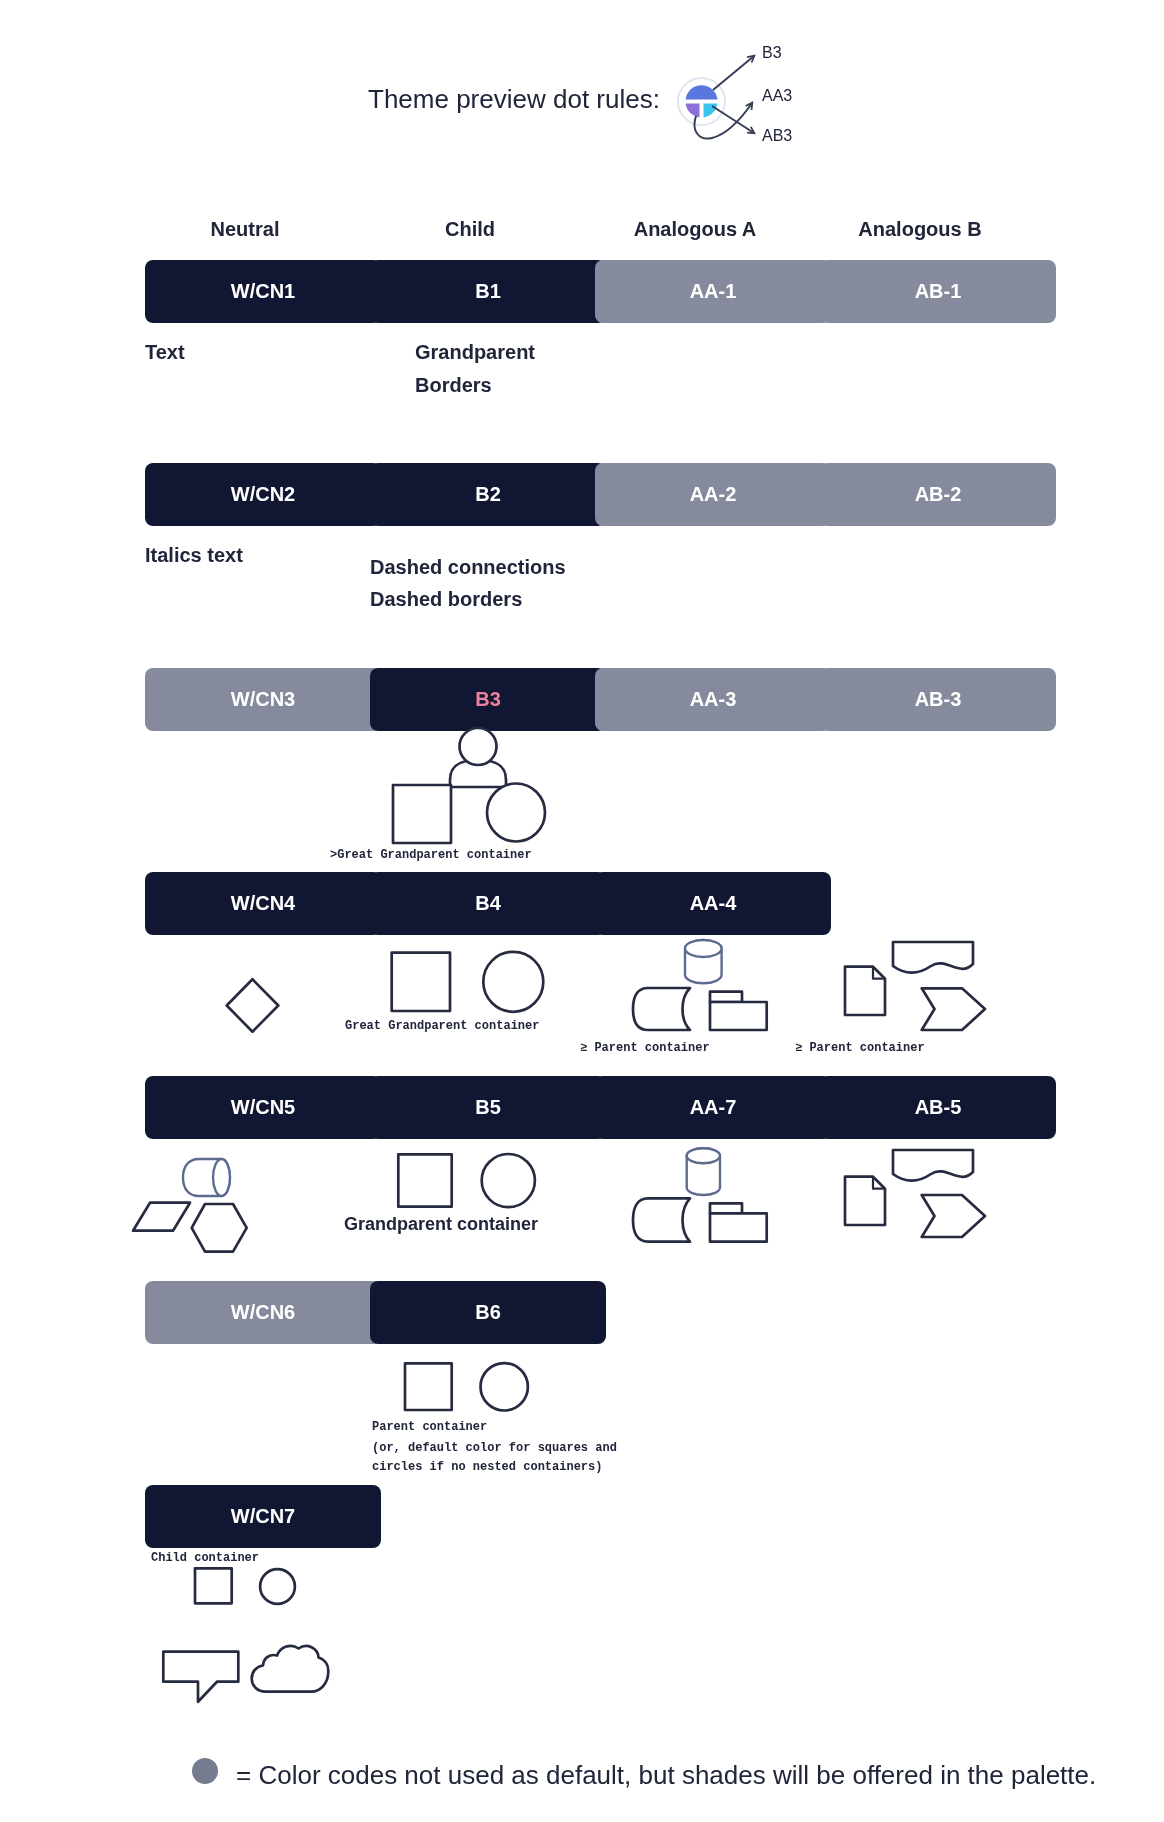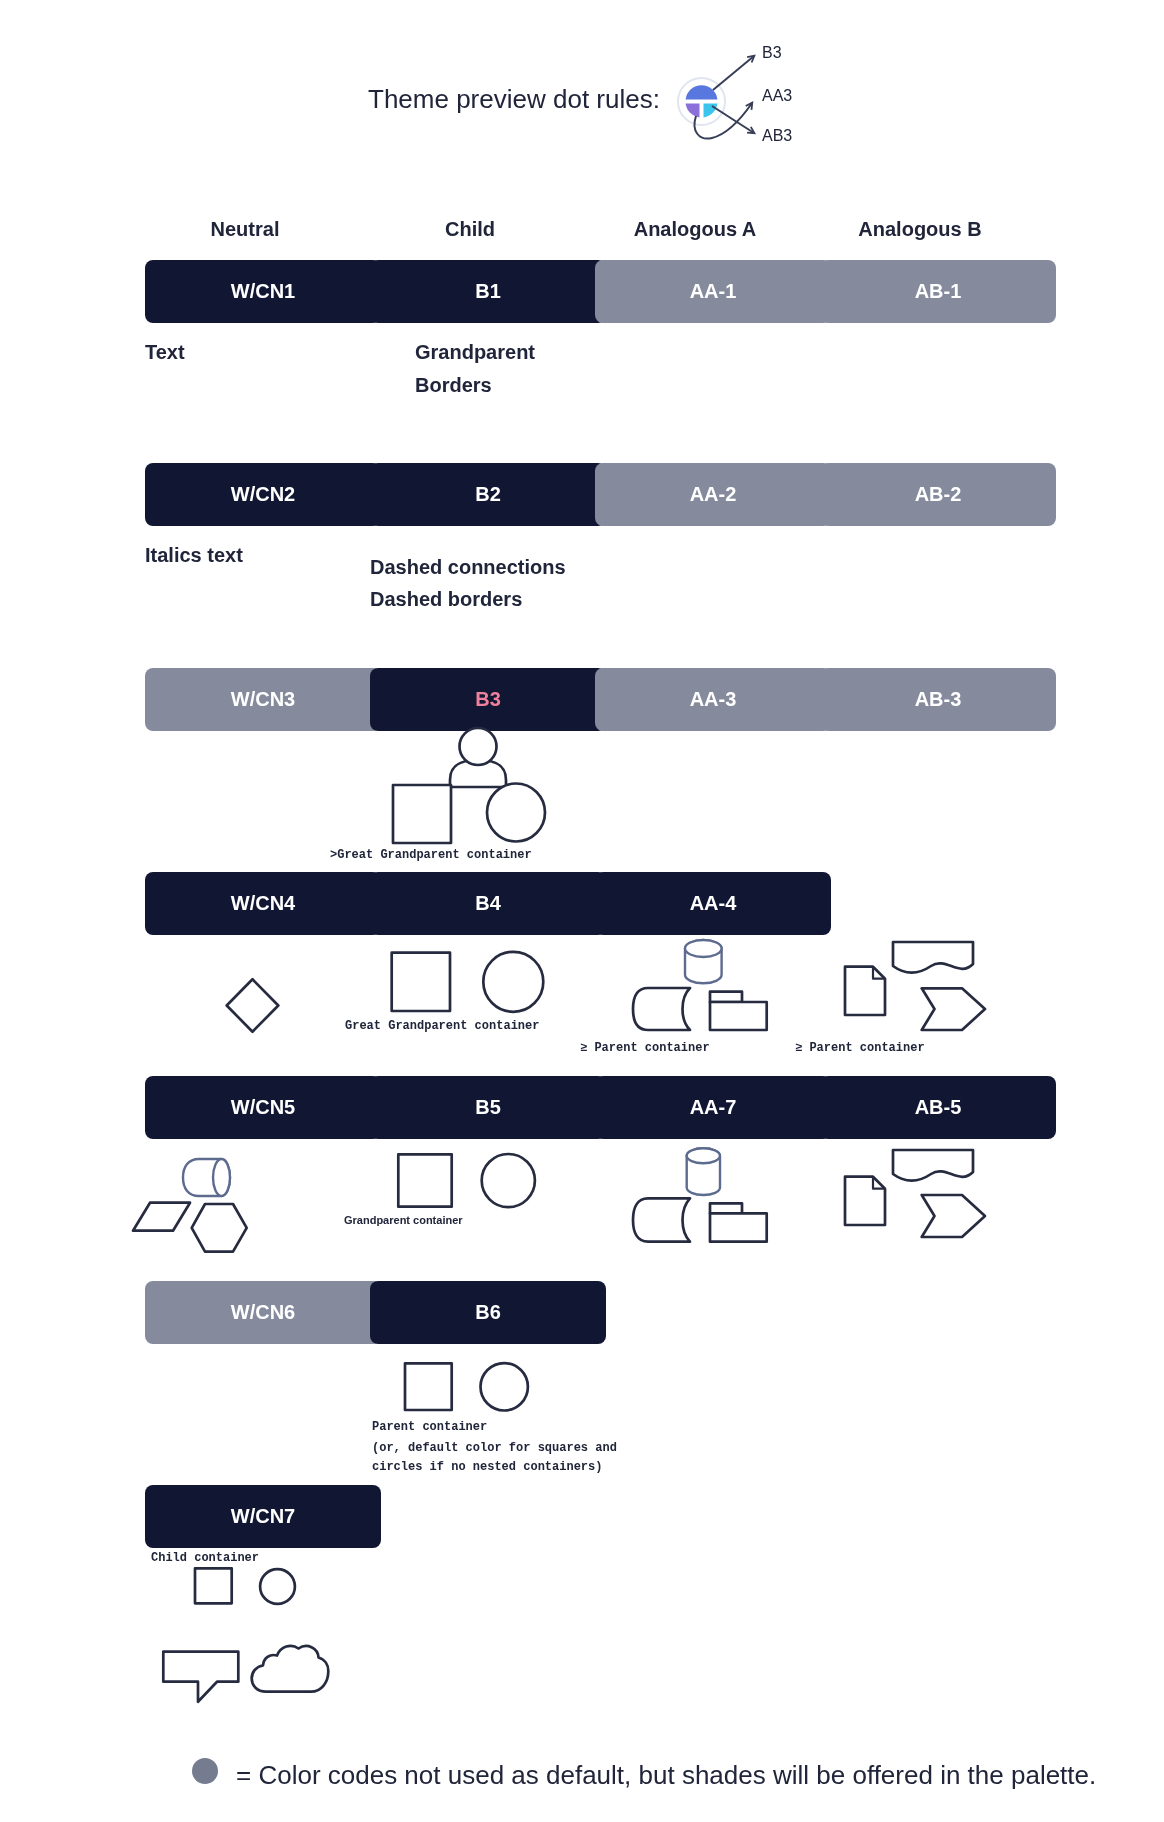--- a/index.html
+++ b/index.html
@@ -9,21 +9,21 @@
   .title{position:absolute;font-size:26px;font-weight:400;color:var(--ink,#20253a);white-space:nowrap;}
   .dlabel{position:absolute;font-size:16px;font-weight:400;color:var(--ink,#20253a);white-space:nowrap;}
   .hdr{position:absolute;width:200px;text-align:center;font-size:20px;font-weight:700;color:var(--ink,#20253a);}
   .sw{position:absolute;width:236px;height:63px;border-radius:8px;display:flex;align-items:center;
       justify-content:center;font-size:20px;font-weight:700;color:#ffffff;}
   .sw.dark{background:var(--dark,#111732);}
   .sw.gray{background:var(--gray,#858b9d);}
   .sw.pinktext{color:var(--pink,#f0809c);}
   .cap{position:absolute;font-weight:700;color:var(--ink,#20253a);white-space:nowrap;}
   .c20{font-size:20px;}
-  .c16{font-size:11px;}
+  .c16{font-size:18px;}
   .c15{font-size:12px;font-family:Liberation Mono, monospace;}
   .center{white-space:normal;}
   .fdot{position:absolute;width:26px;height:26px;border-radius:50%;background:var(--footer_dot,#757c8f);}
   .footer-note{position:absolute;left:236px;top:1760px;font-size:26px;font-weight:400;color:var(--ink,#20253a);white-space:nowrap;}
   .shape{fill:#fff;stroke:var(--stroke,#262b40);stroke-width:2.7;stroke-linejoin:round;}
   .cylshape{fill:#fff;stroke:var(--cyl,#5d6b8f);stroke-width:2.4;}
   .fold{fill:none;stroke:var(--stroke,#262b40);stroke-width:2.2;stroke-linejoin:round;}
   .ringc{fill:none;stroke:var(--ring,#e1e5f0);stroke-width:2;}
   .pblue{fill:var(--dot_blue,#5878df);}
   .ppurple{fill:var(--dot_purple,#8a70d8);}

